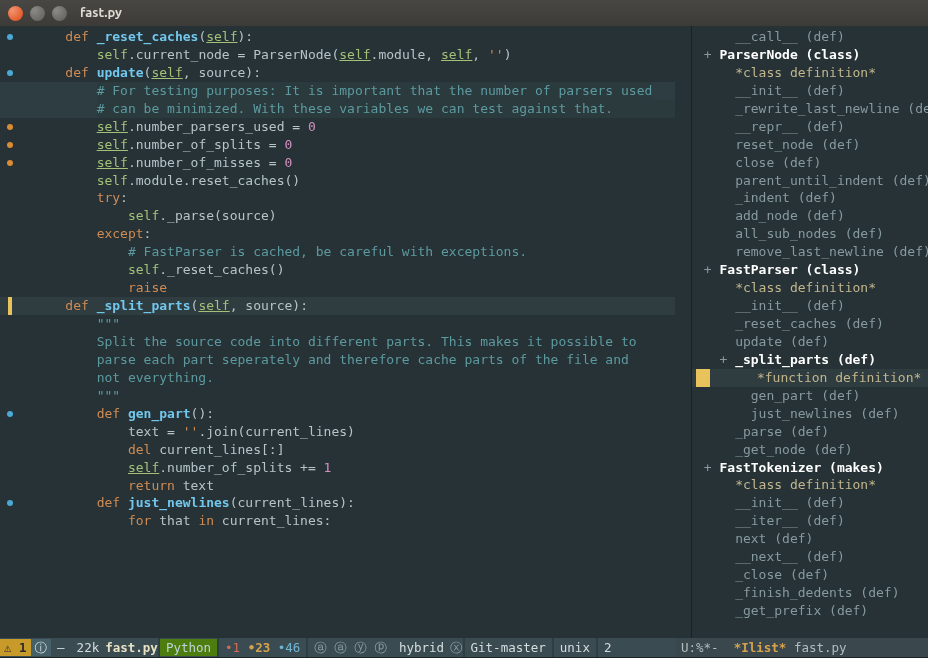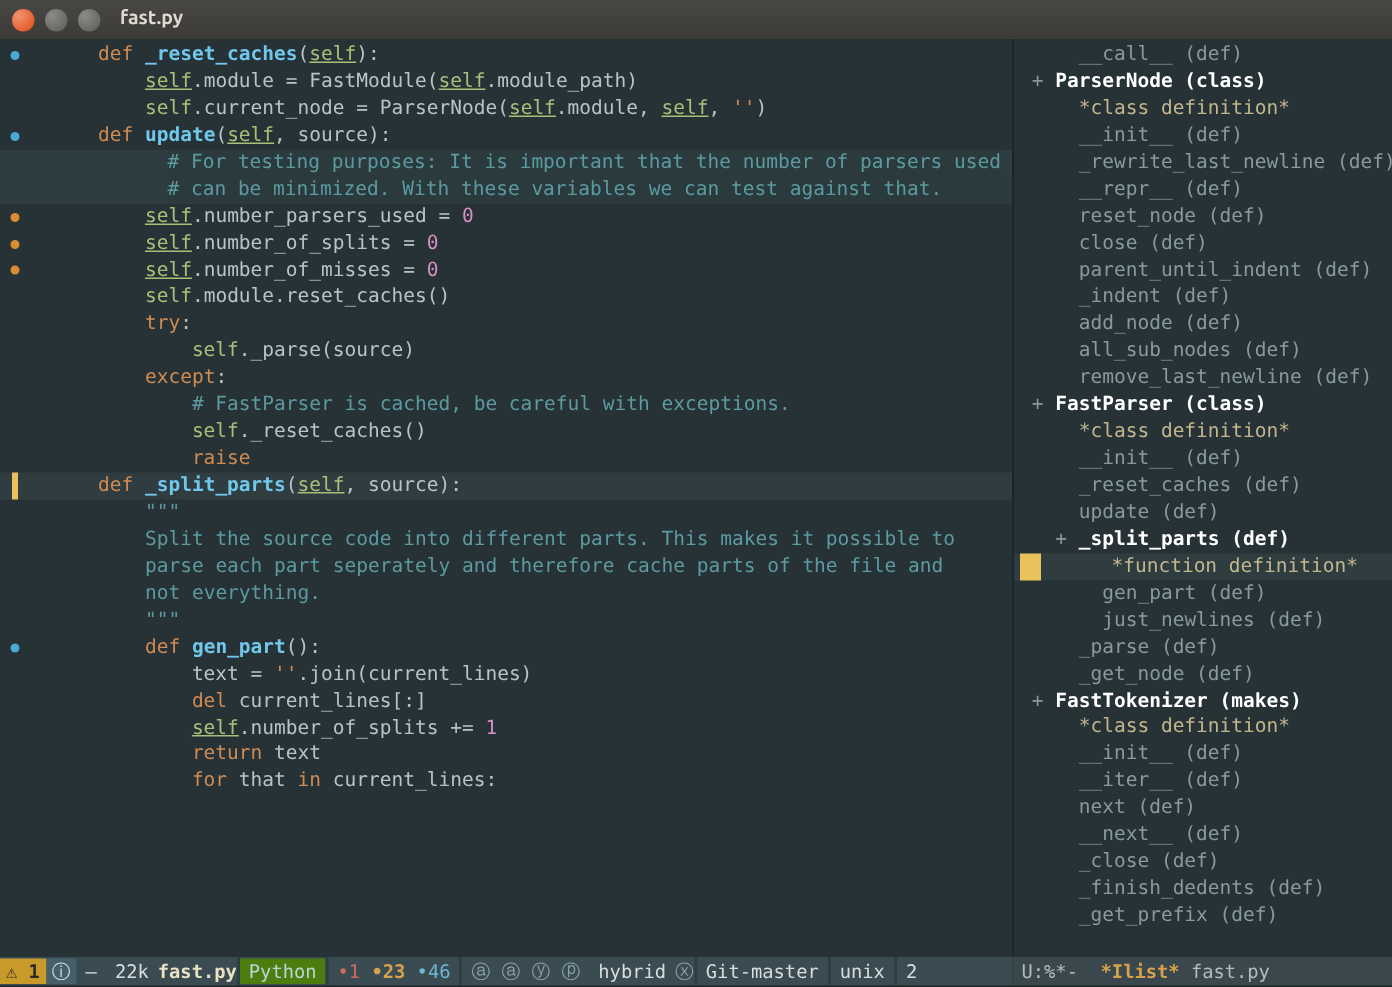--- a/index.html
+++ b/index.html
@@ -38,20 +38,21 @@
   background: #263236;
   padding: 2px 0 0 0;
   overflow: hidden;
 }
 .outline {
   flex: 1;
   background: #263236;
   border-left: 1px solid #1a2023;
   padding: 2px 0 0 0;
   overflow: hidden;
+  margin-left: 16px;
 }
 
 .line { display: flex; white-space: pre; }
 .gutter {
   width: 20px;
   display: flex;
   justify-content: center;
   align-items: center;
   flex-shrink: 0;
 }
@@ -66,21 +67,21 @@
 .kw { color: #d08b53; text-align: right; }          
 .fn { color: #72c7ed; font-weight: bold; }
 .self { color: #a5c079; text-decoration: underline; }
 .selfplain { color: #a5c079; }
 .str { color: #d08b53; }
 .num { color: #d390c0; }
 .cmt { color: #5c9aa0; }
 .punct { color: #b6c4c8; }
 .plain { color: #b6c4c8; }
 .arg { color: #b6c4c8; }
-.hlrow { background: #2d3d41; padding-left: 15px; }
+.hlrow { background: #2d3d41; }
 .cmtband { background: #2a3a3d; display: inline-block; }
 .currentline .code { background: #303d40; }
 .currentline .gutter { background: #303d40; }
 
 .out-line { white-space: pre; padding-left: 4px; color: #a8bcc0; }
 .out-plus { color: #879a9e; }
 .out-class { color: #ffffff; font-weight: bold; }
 .out-def { color: #879a9e; }
 .out-curr { background: #303d40; display: block; }
 .out-funcdef { color: #c2b68d; }
@@ -133,22 +134,20 @@
 
 <div class="workspace">
 
   <div class="editor">
 
     <div class="line"><span class="gutter"></span><span class="code"></span></div>
 
     <div class="line"><span class="gutter"><span class="dot blue"></span></span>
       <span class="code">    <span class="kw">def</span> <span class="fn">_reset_caches</span><span class="punct">(</span><span class="self">self</span><span class="punct">):</span></span></div>
 
-    <div class="line"><span class="gutter"></span>
-      <span class="code">        <span class="self">self</span><span class="plain">.module = FastModule(</span><span class="self">self</span><span class="plain">.module_path)</span></span></div>
 
     <div class="line"><span class="gutter"></span>
       <span class="code">        <span class="selfplain">self</span><span class="plain">.current_node = ParserNode(</span><span class="self">self</span><span class="plain">.module, </span><span class="self">self</span><span class="punct">, </span><span class="str">''</span><span class="punct">)</span></span></div>
 
     <div class="line"><span class="gutter"></span><span class="code"></span></div>
 
     <div class="line"><span class="gutter"><span class="dot blue"></span></span>
       <span class="code">    <span class="kw">def</span> <span class="fn">update</span><span class="punct">(</span><span class="self">self</span><span class="punct">, </span><span class="arg">source</span><span class="punct">):</span></span></div>
 
     <div class="line hlrow"><span class="gutter"></span>
@@ -217,20 +216,22 @@
       <span class="code">            <span class="kw">del</span><span class="plain"> current_lines[:]</span></span></div>
 
     <div class="line"><span class="gutter"></span>
       <span class="code">            <span class="self">self</span><span class="plain">.number_of_splits += </span><span class="num">1</span></span></div>
 
     <div class="line"><span class="gutter"></span>
       <span class="code">            <span class="kw">return</span><span class="plain"> text</span></span></div>
 
     <div class="line"><span class="gutter"></span><span class="code"></span></div>
 
+    <div class="line"><span class="gutter"><span class="dot blue"></span></span>
+      <span class="code">        <span class="kw">def</span> <span class="fn">just_newlines</span><span class="plain">(current_lines):</span></span></div>
 
     <div class="line"><span class="gutter"></span>
       <span class="code">            <span class="kw">for</span><span class="plain"> that </span><span class="kw">in</span><span class="plain"> current_lines:</span></span></div>
 
   </div>
 
   <div class="outline">
     <div class="out-line">     <span class="out-def">__call__ (def)</span></div>
     <div class="out-line"> <span class="out-plus">+</span> <span class="out-class">ParserNode (class)</span></div>
     <div class="out-line">     <span class="out-funcdef">*class definition*</span></div>

